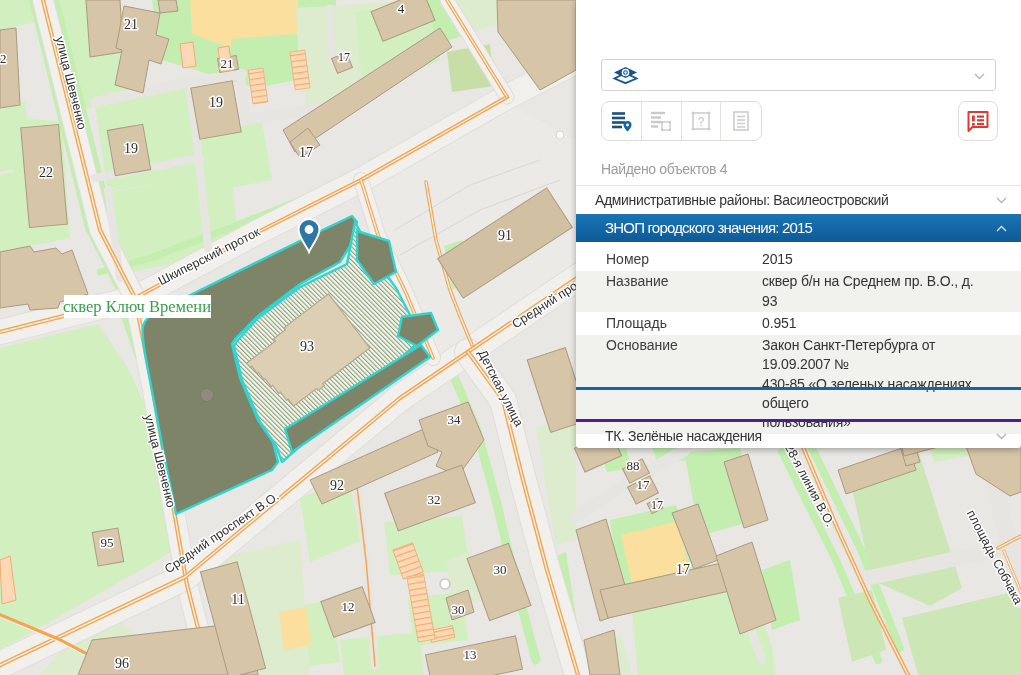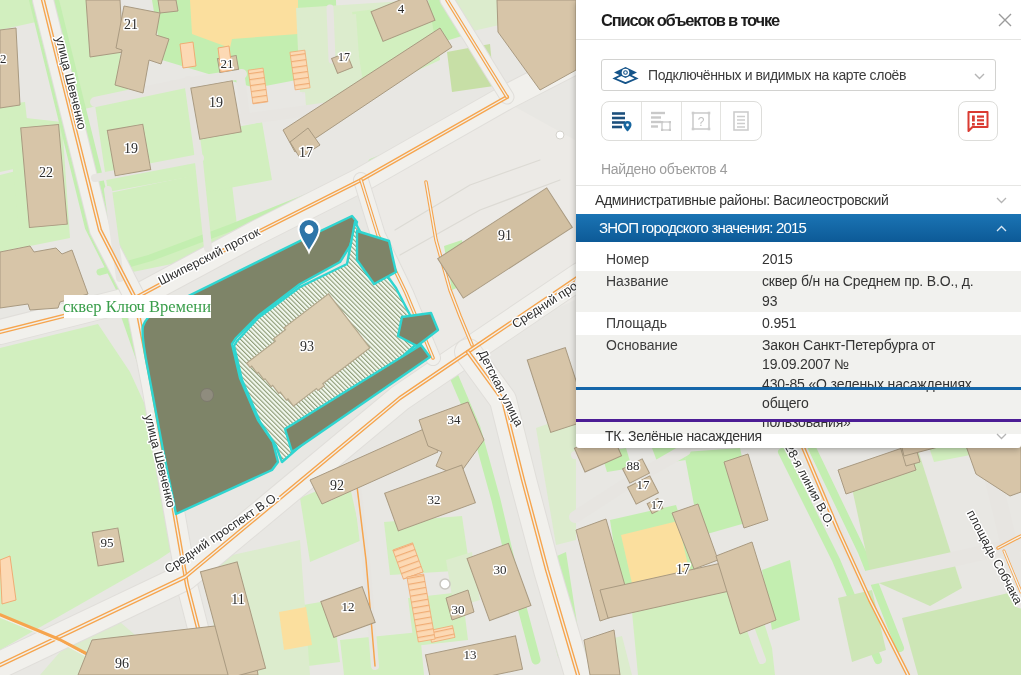--- a/index.html
+++ b/index.html
@@ -15,21 +15,21 @@
 .dd .chev{position:absolute;right:10px;top:13px}
 .tools{position:absolute;left:25px;top:101px;width:395px;height:40px}
 .tgroup{position:absolute;left:0;top:0;width:161px;height:40px;border:1px solid #ddddda;border-radius:8px;display:flex}
 .tbtn{width:40px;height:38px;display:flex;align-items:center;justify-content:center;border-right:1px solid #e3e3e0}
 .tbtn:last-child{border-right:none}
 .rbtn{position:absolute;right:-2px;top:0;width:40px;height:40px;border:1px solid #ddddda;border-radius:8px;
  display:flex;align-items:center;justify-content:center}
 .found{position:absolute;left:25px;top:161px;font-size:14px;letter-spacing:-0.35px;color:#9c9c9c}
 .row{position:absolute;left:0;width:100%;padding-left:19px;font-size:14px;letter-spacing:-0.35px;color:#333}
 .r1{top:185px;height:29px;line-height:28px;border-top:1px solid #e6e6e4}
-.bluebar{position:absolute;left:0;top:214px;width:100%;height:28px;line-height:28px;padding-left:23px;
+.bluebar{position:absolute;left:0;top:214px;width:100%;height:28px;line-height:28px;padding-left:29px;
  font-size:15px;letter-spacing:-0.8px;color:#fff;background:linear-gradient(#1b74b4,#0d5a97)}
 .rchev{position:absolute;right:14px;top:11px}
 .tbl{position:absolute;left:0;top:242px;width:100%;border-collapse:collapse}
 .tbl td{font-size:14px;vertical-align:top;padding:1.5px 0 1.5px 0;line-height:19.3px}
 .tbl tr:first-child td{padding-top:8px}
 .tbl .k{padding-left:30px;width:186px;color:#3d3d3d}
 .tbl .v{color:#333;padding-right:36px;letter-spacing:-0.15px}
 .tbl tr.alt{background:#f1f1ee}
 .bluediv{position:absolute;left:0;top:387px;width:100%;height:2.5px;background:#1566a9}
 .r2{top:390px;height:29px;line-height:29px;padding-left:29px}
@@ -255,33 +255,27 @@
 <text x="991" y="559" font-family="Liberation Sans, serif" font-size="12.5" fill="#2e2e2e" text-anchor="middle" stroke="#ffffff" stroke-width="3" paint-order="stroke" stroke-linejoin="round" transform="rotate(62 991 559)">площадь Собчака</text>
 <rect x="64" y="295" width="147" height="23" fill="#ffffff"></rect>
 <text x="137" y="312" font-family="Liberation Serif, serif" font-size="16.5" fill="#3a9e4b" text-anchor="middle">сквер Ключ Времени</text>
 <g transform="translate(309 252)">
 <path d="M0,0 C-2.5,-6.5 -10.5,-14.5 -10.5,-22.5 a10.5,10.5 0 1 1 21,0 C10.5,-14.5 2.5,-6.5 0,0 z" fill="#2e75a8" stroke="#ffffff" stroke-width="2"></path>
 <circle cx="0" cy="-22.5" r="4.4" fill="#ffffff"></circle>
 </g>
 </svg></div>
 
 <div class="panel">
- <div class="ph">Список объектов в точке
-   <svg class="x" width="16" height="16" viewBox="0 0 16 16">
-        <path d="M2 2 L14 14 M14 2 L2 14" stroke="#9b9b9b" stroke-width="1.4"></path>
-      </svg>
- </div>
  <div class="dd">
   <svg width="27" height="17" viewBox="0 0 27 17">
     <path d="M13.5 6 L24.5 11.5 L13.5 16.2 L2.5 11.5 Z" fill="#fff" stroke="#15548a" stroke-width="1.8"></path>
     <path d="M13.5 0 L25 5.5 L13.5 11 L2 5.5 Z" fill="#15548a"></path>
     <circle cx="13.5" cy="5.5" r="3.8" fill="#fff"></circle>
         <circle cx="13.5" cy="5.5" r="1.8" fill="none" stroke="#15548a" stroke-width="1.1"></circle>
   </svg>
-  <span>Подключённых и видимых на карте слоёв</span>
   <svg class="chev" width="11" height="7" viewBox="0 0 11 7">
         <path d="M1 1 L5.5 5.5 L10 1" fill="none" stroke="#b5b5b5" stroke-width="1.4"></path>
       </svg>
  </div>
  <div class="tools">
   <div class="tgroup">
    <div class="tbtn">
     <svg width="24" height="24" viewBox="0 0 24 24">
      <g stroke="#1c4f7c" stroke-width="2.6">
               <path d="M3 4.5 h13"></path>

